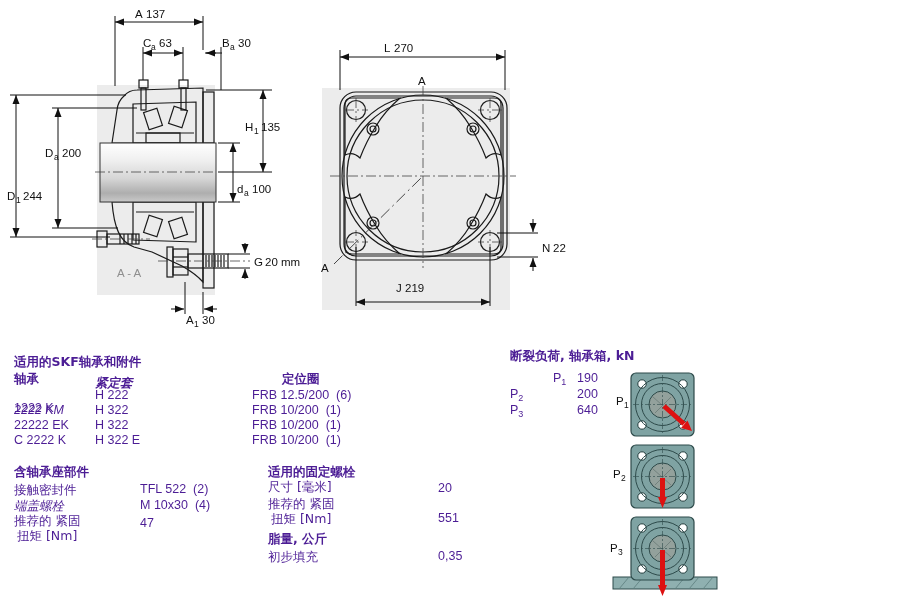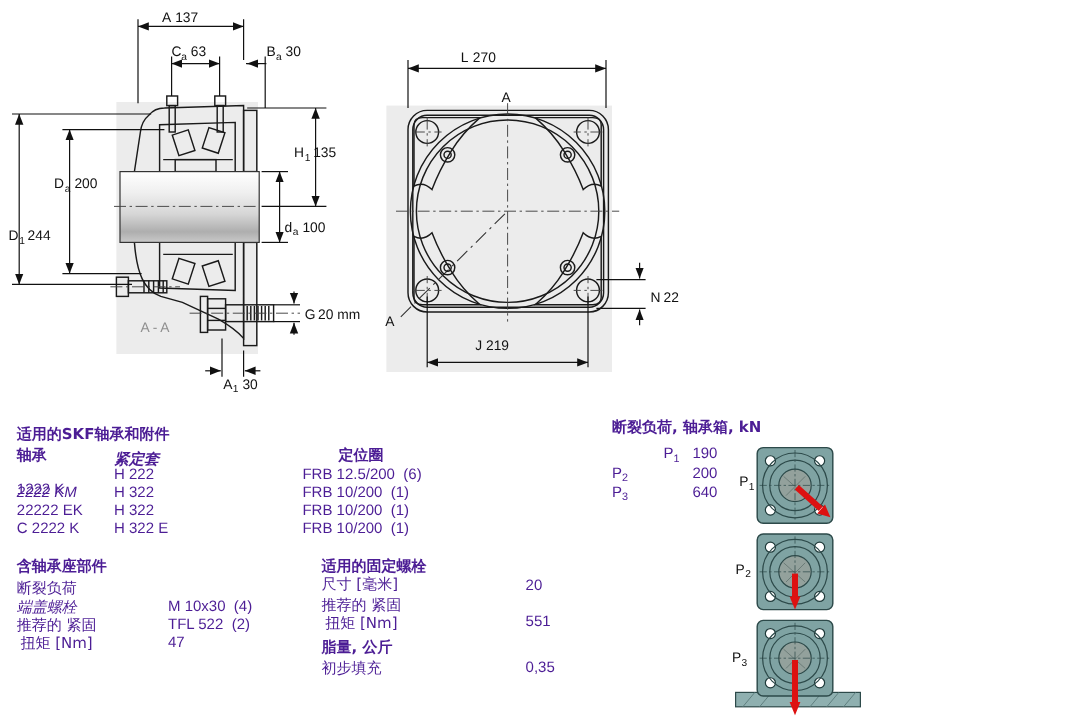--- a/index.html
+++ b/index.html
@@ -333,27 +333,27 @@
 <div class="abs t" style="left:252px;top:404px;">FRB 10/200  (1)</div>
 <div class="abs t" style="left:14px;top:419px;">22222 EK</div>
 <div class="abs t" style="left:95px;top:419px;">H 322</div>
 <div class="abs t" style="left:252px;top:419px;">FRB 10/200  (1)</div>
 <div class="abs t" style="left:14px;top:434px;">C 2222 K</div>
 <div class="abs t" style="left:95px;top:434px;">H 322 E</div>
 <div class="abs t" style="left:252px;top:434px;">FRB 10/200  (1)</div>
 
 
 <div class="abs t cn b" style="left:14px;top:465px;">含轴承座部件</div>
-<div class="abs t cn" style="left:14px;top:483px;">断裂负荷</div>
-<div class="abs t" style="left:140px;top:483px;margin-top:31px;">TFL 522  (2)</div>
+<div class="abs t cn" style="left:14px;top:483px;">接触密封件</div>
+<div class="abs t" style="left:140px;top:483px;">TFL 522  (2)</div>
 <div class="abs t cn" style="left:14px;top:499px;font-style:italic;">端盖螺栓</div>
 <div class="abs t" style="left:140px;top:499px;">M 10x30  (4)</div>
 <div class="abs t cn" style="left:14px;top:514px;">推荐的 紧固</div>
 <div class="abs t cn" style="left:17px;top:529px;">扭矩 [Nm]</div>
-<div class="abs t" style="left:140px;top:529px;text-align:center;">47</div>
+<div class="abs t" style="left:140px;top:517px;text-align:center;">47</div>
 
 
 <div class="abs t cn b" style="left:268px;top:465px;">适用的固定螺栓</div>
 <div class="abs t cn" style="left:268px;top:480px;">尺寸 [毫米]</div>
 <div class="abs t" style="left:438px;top:482px;">20</div>
 <div class="abs t cn" style="left:268px;top:497px;">推荐的 紧固</div>
 <div class="abs t cn" style="left:271px;top:512px;">扭矩 [Nm]</div>
 <div class="abs t" style="left:438px;top:512px;">551</div>
 
 

